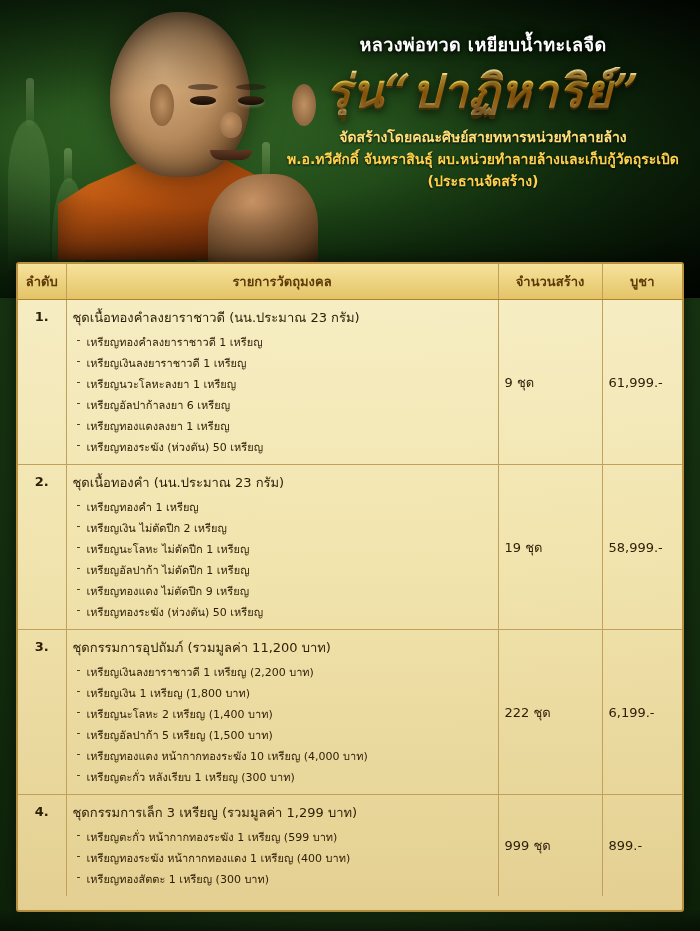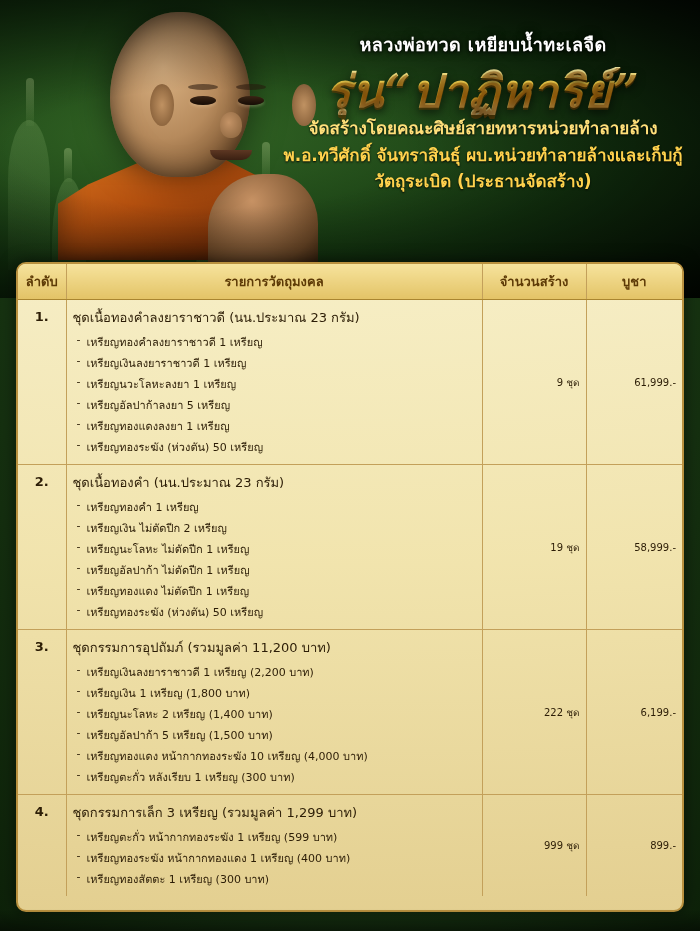--- a/index.html
+++ b/index.html
@@ -100,58 +100,58 @@
     margin-top:8px;
     font-family:"DejaVu Serif","Liberation Serif",serif;
     font-size:46px; font-weight:bold; font-style:italic;
     background:linear-gradient(180deg,#fff4b0 0%, #ffd84a 34%, #e8a31b 62%, #fff1a8 100%);
     -webkit-background-clip:text; background-clip:text; color:transparent;
     text-shadow:0 2px 0 rgba(120,60,0,.45), 0 4px 10px rgba(0,0,0,.75);
     letter-spacing:1px;
     line-height:1.05;
   }
   .sub {
-    margin-top:0; font-size:17px; font-weight:bold; line-height:1.55;
+    margin-top:12px; font-size:14px; font-weight:bold; line-height:1.55;
     color:#ffe07a;
     text-shadow:0 1px 2px rgba(0,0,0,.95);
   }
   .sub .l2 { color:#ffd24d; }
   .sub .l3 { color:#ffe68a; }
   .sub .l4 { color:#ffd24d; }
 
   
   .card {
     position:absolute; left:16px; top:262px; width:668px; height:650px;
     background:
       linear-gradient(180deg, rgba(255,245,205,.96) 0%, rgba(250,235,180,.96) 45%, rgba(236,214,150,.96) 100%);
     border:2px solid #b9913f;
-    border-radius:10px;
+    border-radius:3px;
     box-shadow:0 0 16px rgba(0,0,0,.55);
     overflow:hidden;
   }
   table { width:100%; border-collapse:collapse; font-size:12.5px; color:#2c1d06; }
   thead th {
     background:linear-gradient(180deg,#f6e39c,#e3c367);
     color:#5d3a06; font-weight:bold; font-size:13px;
     border-bottom:1.5px solid #a98530;
     padding:7px 4px;
   }
   .col-no    { width:48px;  text-align:center; }
   .col-item  { text-align:center; }
   .col-qty   { width:104px; text-align:center; }
-  .col-price { width:96px;  text-align:center; }
+  .col-price { width:80px;  text-align:center; }
 
   tbody td {
     border-top:1px solid #c3a05a;
     padding:7px 6px;
     vertical-align:top;
   }
   tbody tr:first-child td { border-top:none; }
   td.no { text-align:center; font-weight:bold; font-size:13px; padding-top:9px; }
-  td.qty, td.price { text-align:right; vertical-align:middle; font-size:10px; }
+  td.qty, td.price { text-align:left; vertical-align:middle; font-size:13px; }
   .set-title { font-weight:normal; font-size:13px; margin-bottom:3px; }
   ul.sub-list { margin:0; padding:0; list-style:none; }
   ul.sub-list li { padding:1.5px 0 1.5px 14px; position:relative; font-size:11px; }
   ul.sub-list li:before { content:"-"; position:absolute; left:4px; }
 
   
   .card table { border-left:none; }
   tbody td.no, thead th.col-no { border-right:1px solid #c3a05a; }
   tbody td.qty, thead th.col-qty { border-left:1px solid #c3a05a; border-right:1px solid #c3a05a;margin-top:23px; }
   tbody td.price, thead th.col-price { }
@@ -217,39 +217,39 @@
       <tbody>
 
         <tr>
           <td class="no">1.</td>
           <td class="item">
             <div class="set-title">ชุดเนื้อทองคำลงยาราชาวดี (นน.ประมาณ 23 กรัม)</div>
             <ul class="sub-list">
               <li>เหรียญทองคำลงยาราชาวดี 1 เหรียญ</li>
               <li>เหรียญเงินลงยาราชาวดี 1 เหรียญ</li>
               <li>เหรียญนวะโลหะลงยา 1 เหรียญ</li>
-              <li>เหรียญอัลปาก้าลงยา 5 เหรียญ</li>
+              <li>เหรียญอัลปาก้าลงยา 6 เหรียญ</li>
               <li>เหรียญทองแดงลงยา 1 เหรียญ</li>
               <li>เหรียญทองระฆัง (ห่วงตัน) 50 เหรียญ</li>
             </ul>
           </td>
           <td class="qty">9 ชุด</td>
           <td class="price">61,999.-</td>
         </tr>
 
         <tr>
           <td class="no">2.</td>
           <td class="item">
             <div class="set-title">ชุดเนื้อทองคำ (นน.ประมาณ 23 กรัม)</div>
             <ul class="sub-list">
               <li>เหรียญทองคำ 1 เหรียญ</li>
               <li>เหรียญเงิน ไม่ตัดปีก 2 เหรียญ</li>
               <li>เหรียญนะโลหะ ไม่ตัดปีก 1 เหรียญ</li>
               <li>เหรียญอัลปาก้า ไม่ตัดปีก 1 เหรียญ</li>
-              <li>เหรียญทองแดง ไม่ตัดปีก 1 เหรียญ</li>
+              <li>เหรียญทองแดง ไม่ตัดปีก 9 เหรียญ</li>
               <li>เหรียญทองระฆัง (ห่วงตัน) 50 เหรียญ</li>
             </ul>
           </td>
           <td class="qty">19 ชุด</td>
           <td class="price">58,999.-</td>
         </tr>
 
         <tr>
           <td class="no">3.</td>
           <td class="item">

